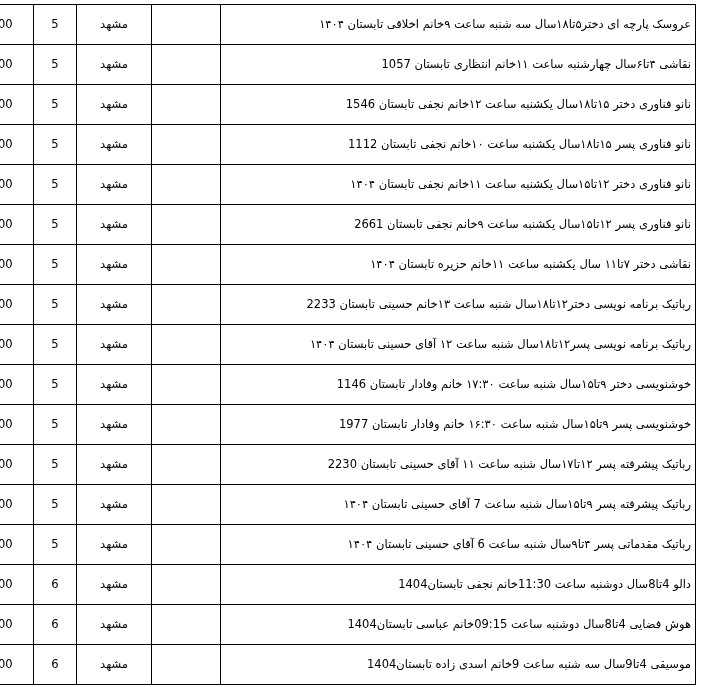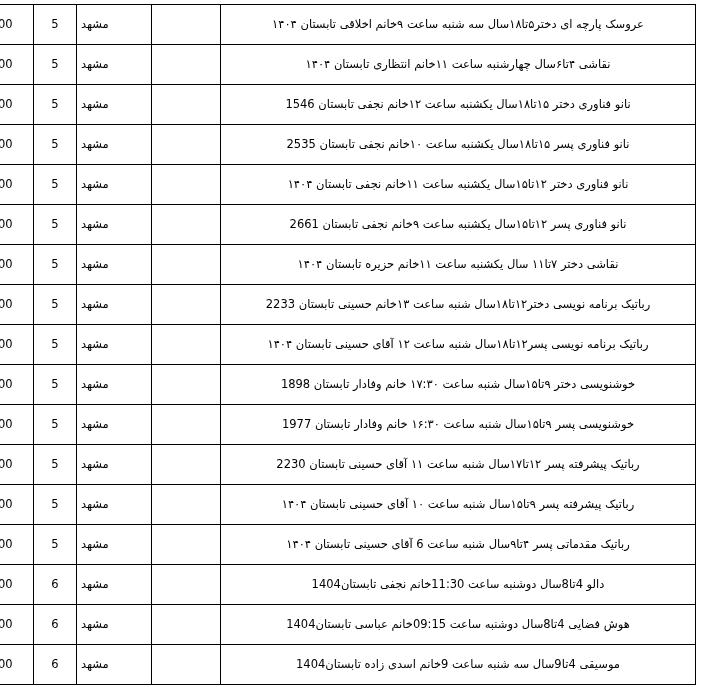--- a/index.html
+++ b/index.html
@@ -32,28 +32,27 @@
     padding: 0 4px;
     vertical-align: middle;
     font-size: 11.5px;
     line-height: 1.35;
     white-space: nowrap;
     overflow: hidden;
   }
   
   td.col-title {
     width: 466px;
-    text-align: center;
   }
   td.col-gap {
     width: 60px;
   }
   td.col-city {
     width: 66px;
-    text-align: left;
+    text-align: center;
   }
   td.col-sessions {
     width: 34px;
     text-align: center;
   }
   td.col-price {
     width: 84px;
     text-align: center;
     direction: ltr;
   }
@@ -65,35 +64,35 @@
   <table class="course-table">
     <tbody>
         <tr>
           <td class="col-title">عروسک پارچه ای دختر۵تا۱۸سال سه شنبه ساعت ۹خانم اخلاقی تابستان ۱۴۰۴</td>
           <td class="col-gap"></td>
           <td class="col-city">مشهد</td>
           <td class="col-sessions">5</td>
           <td class="col-price">8000000</td>
         </tr>
         <tr>
-          <td class="col-title">نقاشی ۴تا۶سال چهارشنبه ساعت ۱۱خانم انتظاری تابستان ۱۴۰۴</td>
+          <td class="col-title">نقاشی ۴تا۶سال چهارشنبه ساعت ۱۱خانم انتظاری تابستان 1057</td>
           <td class="col-gap"></td>
           <td class="col-city">مشهد</td>
           <td class="col-sessions">5</td>
           <td class="col-price">5000000</td>
         </tr>
         <tr>
           <td class="col-title">نانو فناوری دختر ۱۵تا۱۸سال یکشنبه ساعت ۱۲خانم نجفی تابستان 1546</td>
           <td class="col-gap"></td>
           <td class="col-city">مشهد</td>
           <td class="col-sessions">5</td>
           <td class="col-price">5500000</td>
         </tr>
         <tr>
-          <td class="col-title">نانو فناوری پسر ۱۵تا۱۸سال یکشنبه ساعت ۱۰خانم نجفی تابستان 2535</td>
+          <td class="col-title">نانو فناوری پسر ۱۵تا۱۸سال یکشنبه ساعت ۱۰خانم نجفی تابستان 1112</td>
           <td class="col-gap"></td>
           <td class="col-city">مشهد</td>
           <td class="col-sessions">5</td>
           <td class="col-price">5500000</td>
         </tr>
         <tr>
           <td class="col-title">نانو فناوری دختر ۱۲تا۱۵سال یکشنبه ساعت ۱۱خانم نجفی تابستان ۱۴۰۴</td>
           <td class="col-gap"></td>
           <td class="col-city">مشهد</td>
           <td class="col-sessions">5</td>
@@ -121,42 +120,42 @@
           <td class="col-price">6000000</td>
         </tr>
         <tr>
           <td class="col-title">رباتیک برنامه نویسی پسر۱۲تا۱۸سال شنبه ساعت ۱۲ آقای حسینی تابستان ۱۴۰۴</td>
           <td class="col-gap"></td>
           <td class="col-city">مشهد</td>
           <td class="col-sessions">5</td>
           <td class="col-price">6000000</td>
         </tr>
         <tr>
-          <td class="col-title">خوشنویسی دختر ۹تا۱۵سال شنبه ساعت ۱۷:۳۰ خانم وفادار تابستان 1898</td>
+          <td class="col-title">خوشنویسی دختر ۹تا۱۵سال شنبه ساعت ۱۷:۳۰ خانم وفادار تابستان 1146</td>
           <td class="col-gap"></td>
           <td class="col-city">مشهد</td>
           <td class="col-sessions">5</td>
           <td class="col-price">5000000</td>
         </tr>
         <tr>
           <td class="col-title">خوشنویسی پسر ۹تا۱۵سال شنبه ساعت ۱۶:۳۰ خانم وفادار تابستان 1977</td>
           <td class="col-gap"></td>
           <td class="col-city">مشهد</td>
           <td class="col-sessions">5</td>
           <td class="col-price">5000000</td>
         </tr>
         <tr>
           <td class="col-title">رباتیک پیشرفته پسر ۱۲تا۱۷سال شنبه ساعت ۱۱ آقای حسینی تابستان 2230</td>
           <td class="col-gap"></td>
           <td class="col-city">مشهد</td>
           <td class="col-sessions">5</td>
           <td class="col-price">6000000</td>
         </tr>
         <tr>
-          <td class="col-title">رباتیک پیشرفته پسر ۹تا۱۵سال شنبه ساعت ۱۰ آقای حسینی تابستان ۱۴۰۴</td>
+          <td class="col-title">رباتیک پیشرفته پسر ۹تا۱۵سال شنبه ساعت 7 آقای حسینی تابستان ۱۴۰۴</td>
           <td class="col-gap"></td>
           <td class="col-city">مشهد</td>
           <td class="col-sessions">5</td>
           <td class="col-price">5000000</td>
         </tr>
         <tr>
           <td class="col-title">رباتیک مقدماتی پسر ۴تا۹سال شنبه ساعت 6 آقای حسینی تابستان ۱۴۰۴</td>
           <td class="col-gap"></td>
           <td class="col-city">مشهد</td>
           <td class="col-sessions">5</td>

